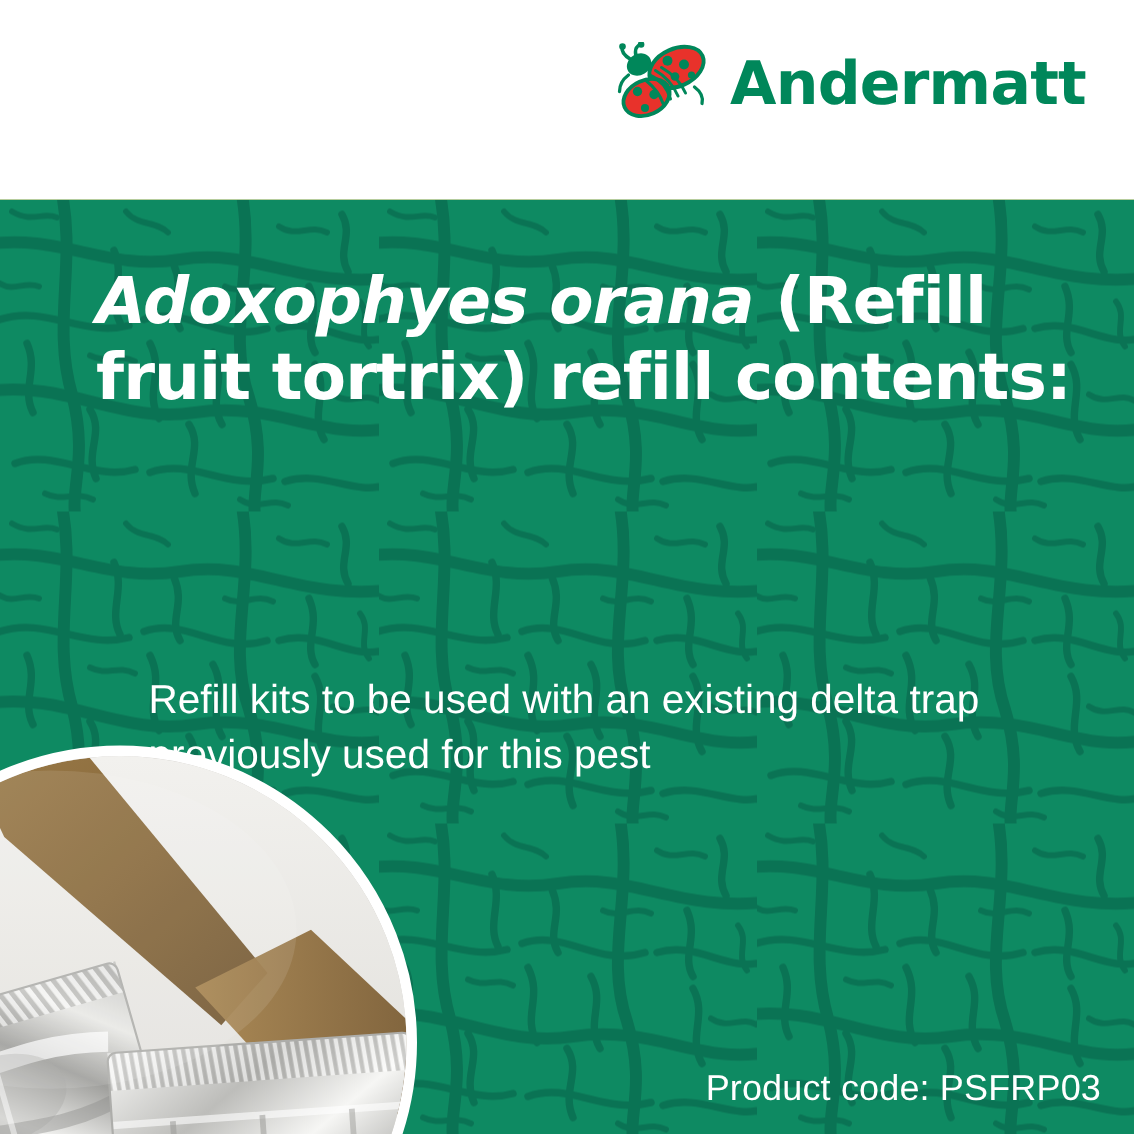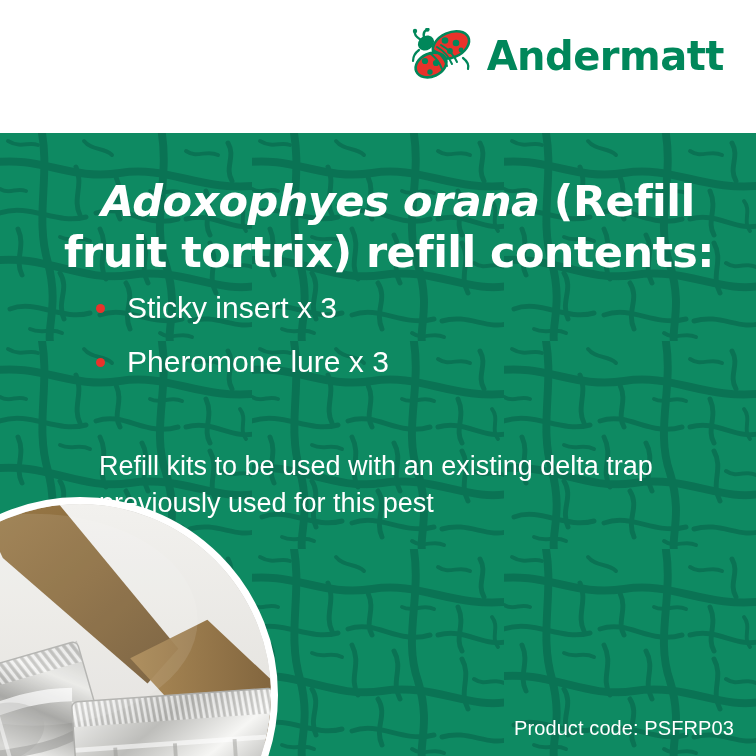--- a/index.html
+++ b/index.html
@@ -80,21 +80,20 @@
     color: #ffffff;
     font-family: "DejaVu Sans", sans-serif;
     font-size: 43px;
     font-weight: bold;
     line-height: 1.18;
     letter-spacing: -0.6px;
     z-index: 3;
   }
   .title .sci {
     font-style: italic;
-    margin-left: 37px;
   }
 
   
   .bullets {
     position: absolute;
     left: 96px;
     top: 156px;
     z-index: 3;
     list-style: none;
     margin: 0;
@@ -134,21 +133,21 @@
     line-height: 1.36;
     z-index: 3;
   }
 
   
   .product-code {
     position: absolute;
     right: 22px;
     bottom: 16px;
     color: #ffffff;
-    font-size: 20px;
+    font-size: 24px;
     font-weight: normal;
     letter-spacing: 0.1px;
     z-index: 6;
     white-space: nowrap;
   }
 
   
   .photo-circle {
     position: absolute;
     left: -118px;
@@ -258,30 +257,20 @@
             <path d="M0 56 C10 62, 16 54, 26 58" stroke-width="4"></path>
           </g>
         </pattern>
       </defs>
       <rect x="0" y="0" width="756" height="623" fill="#0E8A62"></rect>
       <rect x="0" y="0" width="756" height="623" fill="url(#veins)"></rect>
     </svg>
 
     <h1 class="title"><span class="sci">Adoxophyes orana</span><span> (Refill fruit tortrix) refill contents:</span></h1>
 
-    <ul class="bullets">
-      <li class="bullet-item">
-        <span class="bullet-dot"></span>
-        <span class="bullet-label">Sticky insert x 3</span>
-      </li>
-      <li class="bullet-item">
-        <span class="bullet-dot"></span>
-        <span class="bullet-label">Pheromone lure x 3</span>
-      </li>
-    </ul>
 
     <p class="note">Refill kits to be used with an existing delta trap previously used for this pest</p>
 
     <div class="product-code">Product code: PSFRP03</div>
   </div>
 
   <div class="photo-circle">
     <div class="photo-inner">
       <svg class="photo-svg" viewBox="0 0 396 396" preserveAspectRatio="xMidYMid slice">
         <defs>

